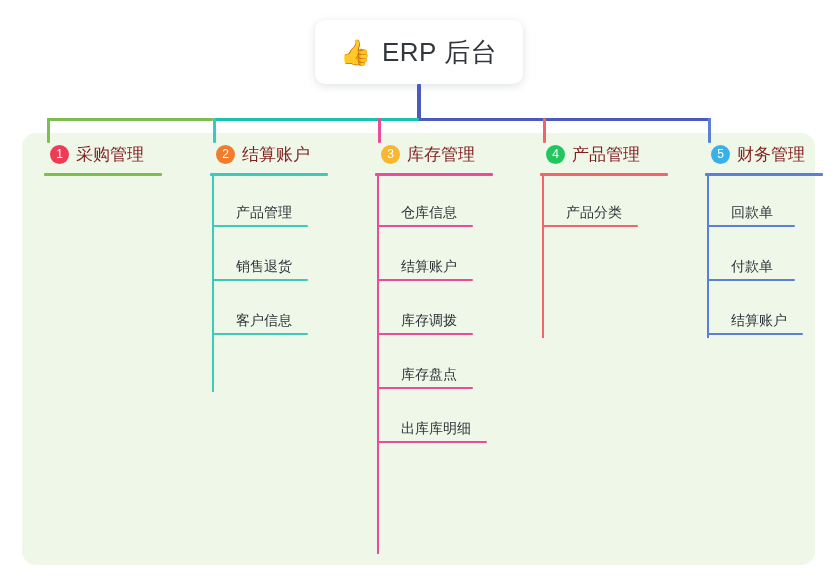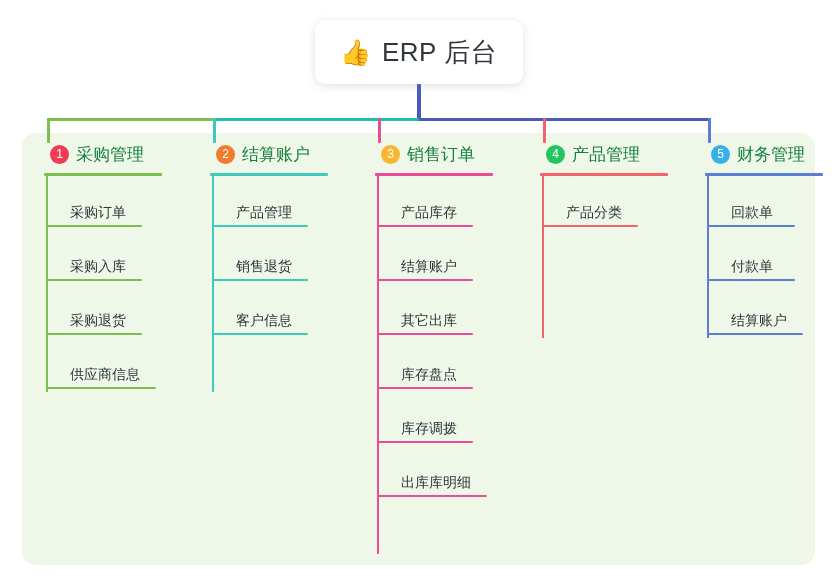--- a/index.html
+++ b/index.html
@@ -85,21 +85,21 @@
     border-radius: 50%;
     color: #ffffff;
     font-size: 12px;
     line-height: 19px;
     text-align: center;
     flex: none;
     font-family: "Liberation Sans", sans-serif;
   }
   .head-label {
     font-size: 17px;
-    color: #15803d;
+    color: #7f1d1d;
   }
   .head-rule {
     height: 3px;
     border-radius: 1px;
     margin-top: 6px;
   }
 
   .items {
     position: relative;
     margin-top: 0;
@@ -155,39 +155,20 @@
       <div class="conn" style="left: 708px; top: 118px; width: 3px; height: 25px; background: rgb(91, 127, 212); border-radius: 1px;"></div>
     </div>
 
   <div id="columns">
       <div class="col" style="left: 34px; width: 150px;">
         <div class="col-head">
           <span class="badge" style="background: rgb(239, 59, 84);">1</span>
           <span class="head-label">采购管理</span>
         </div>
         <div class="head-rule" style="background: rgb(124, 191, 79); width: 118px; margin-left: 10px;"></div>
-        <div class="items">
-          <div class="spine" style="background: rgb(124, 191, 79); height: 216px;"></div>
-          <div class="item">
-            <span class="item-label">采购订单</span>
-            <div class="item-rule" style="background: rgb(124, 191, 79); width: 96px;"></div>
-          </div>
-          <div class="item">
-            <span class="item-label">采购入库</span>
-            <div class="item-rule" style="background: rgb(124, 191, 79); width: 96px;"></div>
-          </div>
-          <div class="item">
-            <span class="item-label">采购退货</span>
-            <div class="item-rule" style="background: rgb(124, 191, 79); width: 96px;"></div>
-          </div>
-          <div class="item">
-            <span class="item-label">供应商信息</span>
-            <div class="item-rule" style="background: rgb(124, 191, 79); width: 110px;"></div>
-          </div>
-        </div>
       </div>
       <div class="col" style="left: 200px; width: 150px;">
         <div class="col-head">
           <span class="badge" style="background: rgb(240, 124, 46);">2</span>
           <span class="head-label">结算账户</span>
         </div>
         <div class="head-rule" style="background: rgb(63, 201, 187); width: 118px; margin-left: 10px;"></div>
         <div class="items">
           <div class="spine" style="background: rgb(63, 201, 187); height: 216px;"></div>
           <div class="item">
@@ -200,43 +181,39 @@
           </div>
           <div class="item">
             <span class="item-label">客户信息</span>
             <div class="item-rule" style="background: rgb(63, 201, 187); width: 96px;"></div>
           </div>
         </div>
       </div>
       <div class="col" style="left: 365px; width: 150px;">
         <div class="col-head">
           <span class="badge" style="background: rgb(247, 183, 49);">3</span>
-          <span class="head-label">销售订单</span>
+          <span class="head-label">库存管理</span>
         </div>
         <div class="head-rule" style="background: rgb(234, 76, 154); width: 118px; margin-left: 10px;"></div>
         <div class="items">
           <div class="spine" style="background: rgb(234, 76, 154); height: 378px;"></div>
           <div class="item">
-            <span class="item-label">产品库存</span>
+            <span class="item-label">仓库信息</span>
             <div class="item-rule" style="background: rgb(234, 76, 154); width: 96px;"></div>
           </div>
           <div class="item">
             <span class="item-label">结算账户</span>
             <div class="item-rule" style="background: rgb(234, 76, 154); width: 96px;"></div>
           </div>
           <div class="item">
-            <span class="item-label">其它出库</span>
+            <span class="item-label">库存调拨</span>
             <div class="item-rule" style="background: rgb(234, 76, 154); width: 96px;"></div>
           </div>
           <div class="item">
             <span class="item-label">库存盘点</span>
-            <div class="item-rule" style="background: rgb(234, 76, 154); width: 96px;"></div>
-          </div>
-          <div class="item">
-            <span class="item-label">库存调拨</span>
             <div class="item-rule" style="background: rgb(234, 76, 154); width: 96px;"></div>
           </div>
           <div class="item">
             <span class="item-label">出库库明细</span>
             <div class="item-rule" style="background: rgb(234, 76, 154); width: 110px;"></div>
           </div>
         </div>
       </div>
       <div class="col" style="left: 530px; width: 160px;">
         <div class="col-head">

